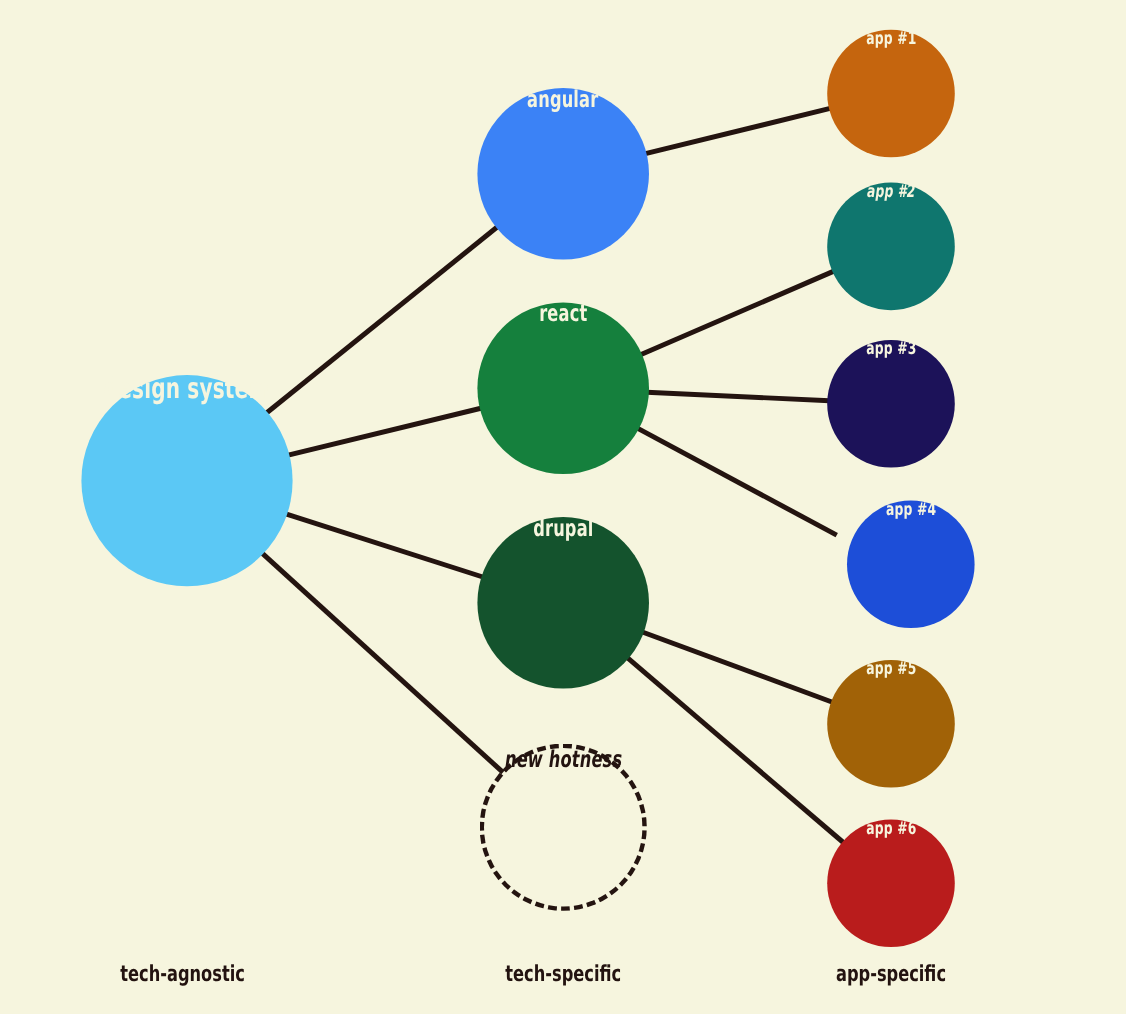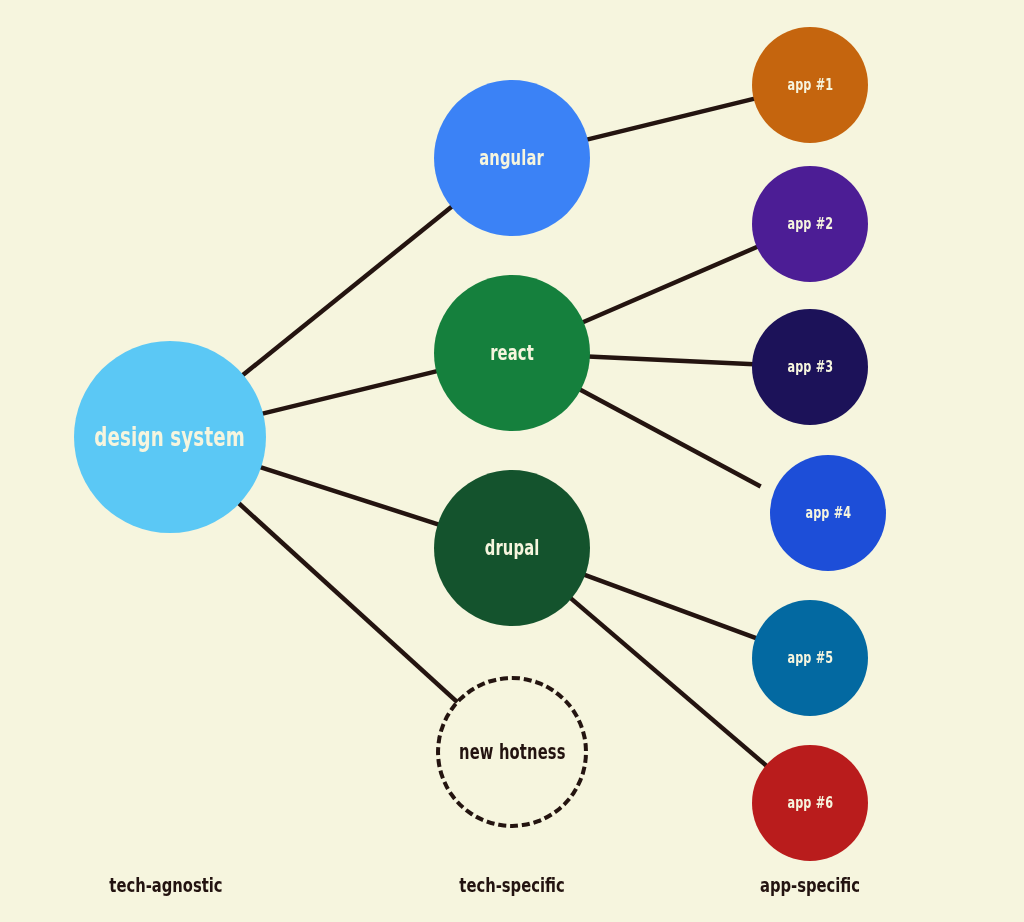--- a/index.html
+++ b/index.html
@@ -19,39 +19,39 @@
   #edges {
     position: absolute;
     left: 0; top: 0;
     width: 1024px;
     height: 922px;
   }
   .node {
     position: absolute;
     border-radius: 50%;
     display: flex;
-    align-items: center;
     justify-content: center;
     box-sizing: border-box;
     text-align: center;
   }
   .node-label {
     font-family: "DejaVu Sans Condensed", "Liberation Sans Narrow", "Liberation Sans", sans-serif;
     font-weight: 700;
     letter-spacing: 0.2px;
     line-height: 1;
     white-space: nowrap;
     transform: scaleX(0.78);
   }
   .node.hub .node-label { font-size: 26px; }
   .node.tech .node-label { font-size: 21px; }
   .node.app  .node-label { font-size: 16px; }
   .node.dashed {
     background: transparent !important;
     border: 4px dashed #241410;
+    font-style: italic;
   }
   .col-label {
     position: absolute;
     font-family: "DejaVu Sans Condensed", "Liberation Sans Narrow", "Liberation Sans", sans-serif;
     font-weight: 700;
     font-size: 20px;
     color: #231310;
     white-space: nowrap;
     transform: scaleX(0.82);
     transform-origin: center center;
@@ -88,30 +88,30 @@
       </div>
       <div class="node tech" style="left: 434px; top: 470px; width: 156px; height: 156px; background: #14532d;">
         <span class="node-label" style="color: rgb(246, 245, 222);">drupal</span>
       </div>
       <div class="node tech dashed" style="left: 436px; top: 676px; width: 152px; height: 152px; background: transparent;">
         <span class="node-label" style="color: rgb(35, 19, 16);">new hotness</span>
       </div>
       <div class="node app" style="left: 752px; top: 27px; width: 116px; height: 116px; background: rgb(197, 101, 14);">
         <span class="node-label" style="color: rgb(246, 245, 222);">app #1</span>
       </div>
-      <div class="node app" style="left: 752px; top: 166px; width: 116px; height: 116px; background: #4c1d95;">
+      <div class="node app" style="left: 752px; top: 166px; width: 116px; height: 116px; background: #0f766e; font-style: italic;">
         <span class="node-label" style="color: rgb(246, 245, 222);">app #2</span>
       </div>
       <div class="node app" style="left: 752px; top: 309px; width: 116px; height: 116px; background: rgb(28, 18, 89);">
         <span class="node-label" style="color: rgb(246, 245, 222);">app #3</span>
       </div>
       <div class="node app" style="left: 770px; top: 455px; width: 116px; height: 116px; background: #1d4ed8;">
         <span class="node-label" style="color: rgb(246, 245, 222);">app #4</span>
       </div>
-      <div class="node app" style="left: 752px; top: 600px; width: 116px; height: 116px; background: #0369a1;">
+      <div class="node app" style="left: 752px; top: 600px; width: 116px; height: 116px; background: #a16207;">
         <span class="node-label" style="color: rgb(246, 245, 222);">app #5</span>
       </div>
       <div class="node app" style="left: 752px; top: 745px; width: 116px; height: 116px; background: #b91c1c;">
         <span class="node-label" style="color: rgb(246, 245, 222);">app #6</span>
       </div>
     </div>
 
   <div id="label-layer">
       <div class="col-label" style="left: 16px; top: 873px; width: 300px;">tech-agnostic</div>
       <div class="col-label" style="left: 362px; top: 873px; width: 300px;">tech-specific</div>

